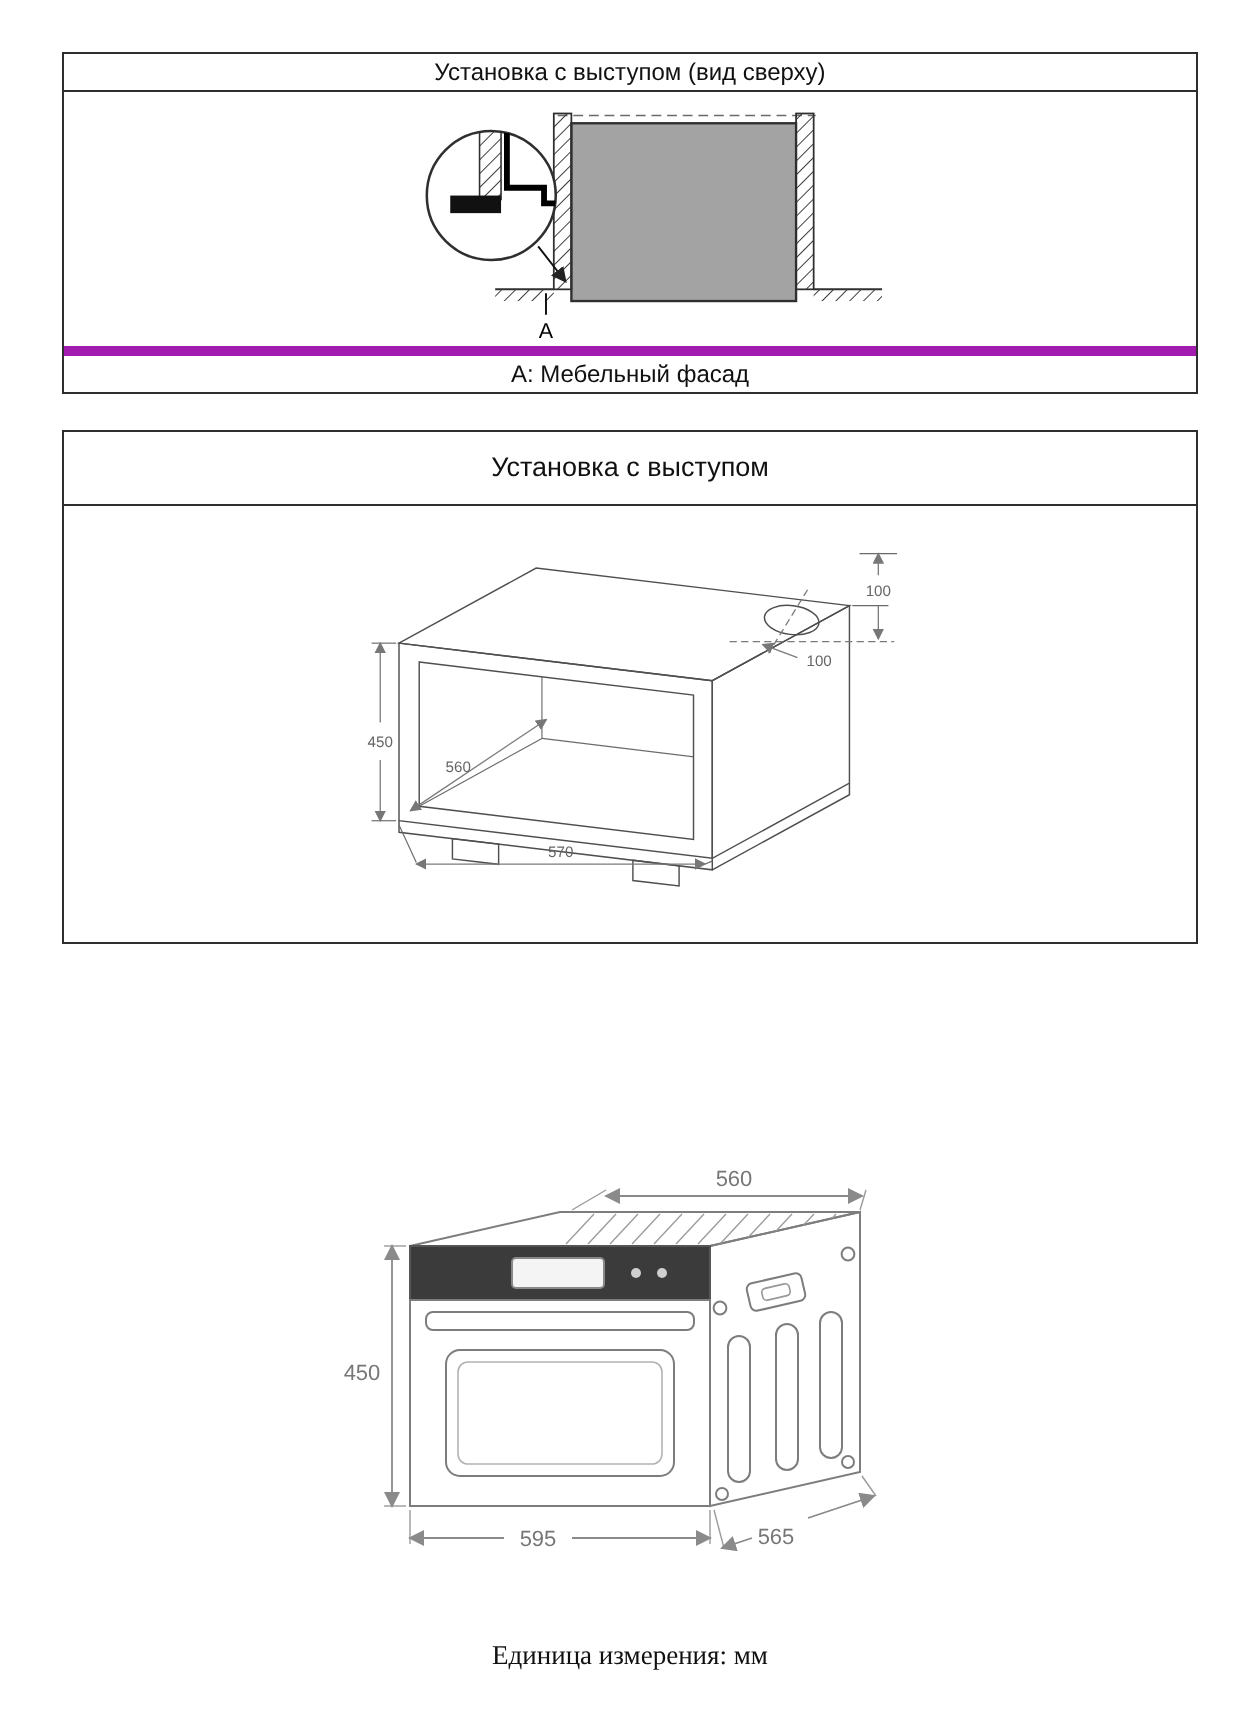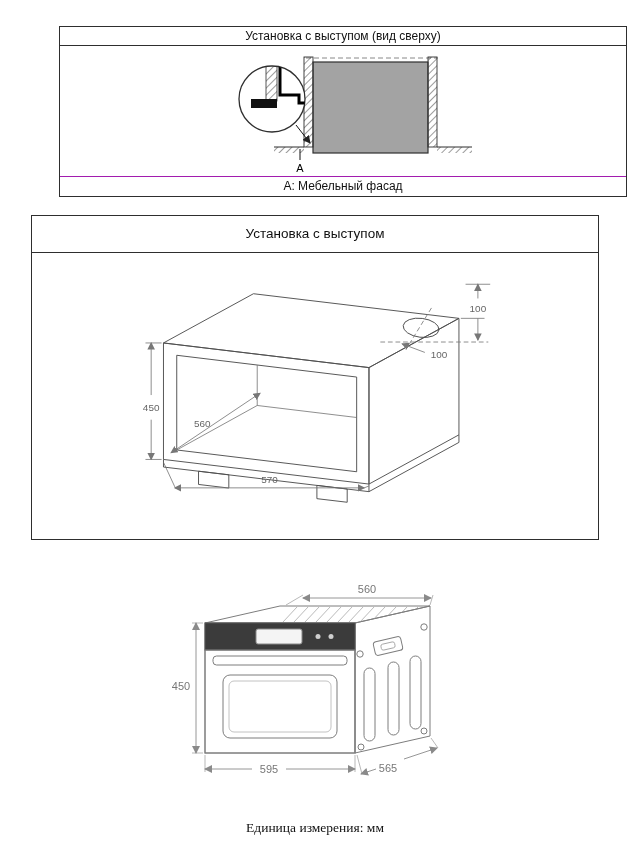--- a/index.html
+++ b/index.html
@@ -1,24 +1,24 @@
 <!DOCTYPE html>
 <html><head>
 <meta charset="utf-8">
 <style>
   html,body{margin:0;padding:0;background:#fff;}
   .page{position:relative;width:630px;height:862px;background:#fff;
         font-family:"Liberation Sans",sans-serif;color:#111;overflow:hidden;}
   .panel{position:absolute;left:31px;width:568px;border:1px solid #2e2e2e;
          box-sizing:border-box;background:#fff;display:flex;flex-direction:column;}
-  .panel-top{top:26px;height:171px;margin-left:28px;}
-  .panel-mid{top:215px;height:325px;}
+  .panel-top{top:26px;height:171px;}
+  .panel-mid{top:215px;height:257px;}
   .band{flex:0 0 auto;text-align:center;}
   .title-top{font-size:12px;line-height:18px;height:18px;border-bottom:1px solid #2e2e2e;}
-  .footer-top{font-size:12px;line-height:18px;height:18px;border-top:1px solid #a21caf;text-align:center;}
+  .footer-top{font-size:12px;line-height:18px;height:18px;border-top:5px solid #a21caf;text-align:center;}
   .title-mid{font-size:13.5px;line-height:36px;height:36px;border-bottom:1px solid #2e2e2e;}
   svg{display:block;}
   .oven-svg{position:absolute;left:0;top:578px;}
   .units{position:absolute;left:0;top:820px;width:100%;text-align:center;font-size:13.5px;font-family:Liberation Serif, serif;}
   
   .ln{stroke:#4f4f4f;stroke-width:1;fill:none;}
   .thin{stroke:#6a6a6a;stroke-width:0.8;fill:none;}
   .dim{stroke:#7a7a7a;stroke-width:0.9;fill:none;}
   .dash{stroke-dasharray:5 3;}
   .dimtext{fill:#666;font-size:10.5px;text-anchor:middle;}

